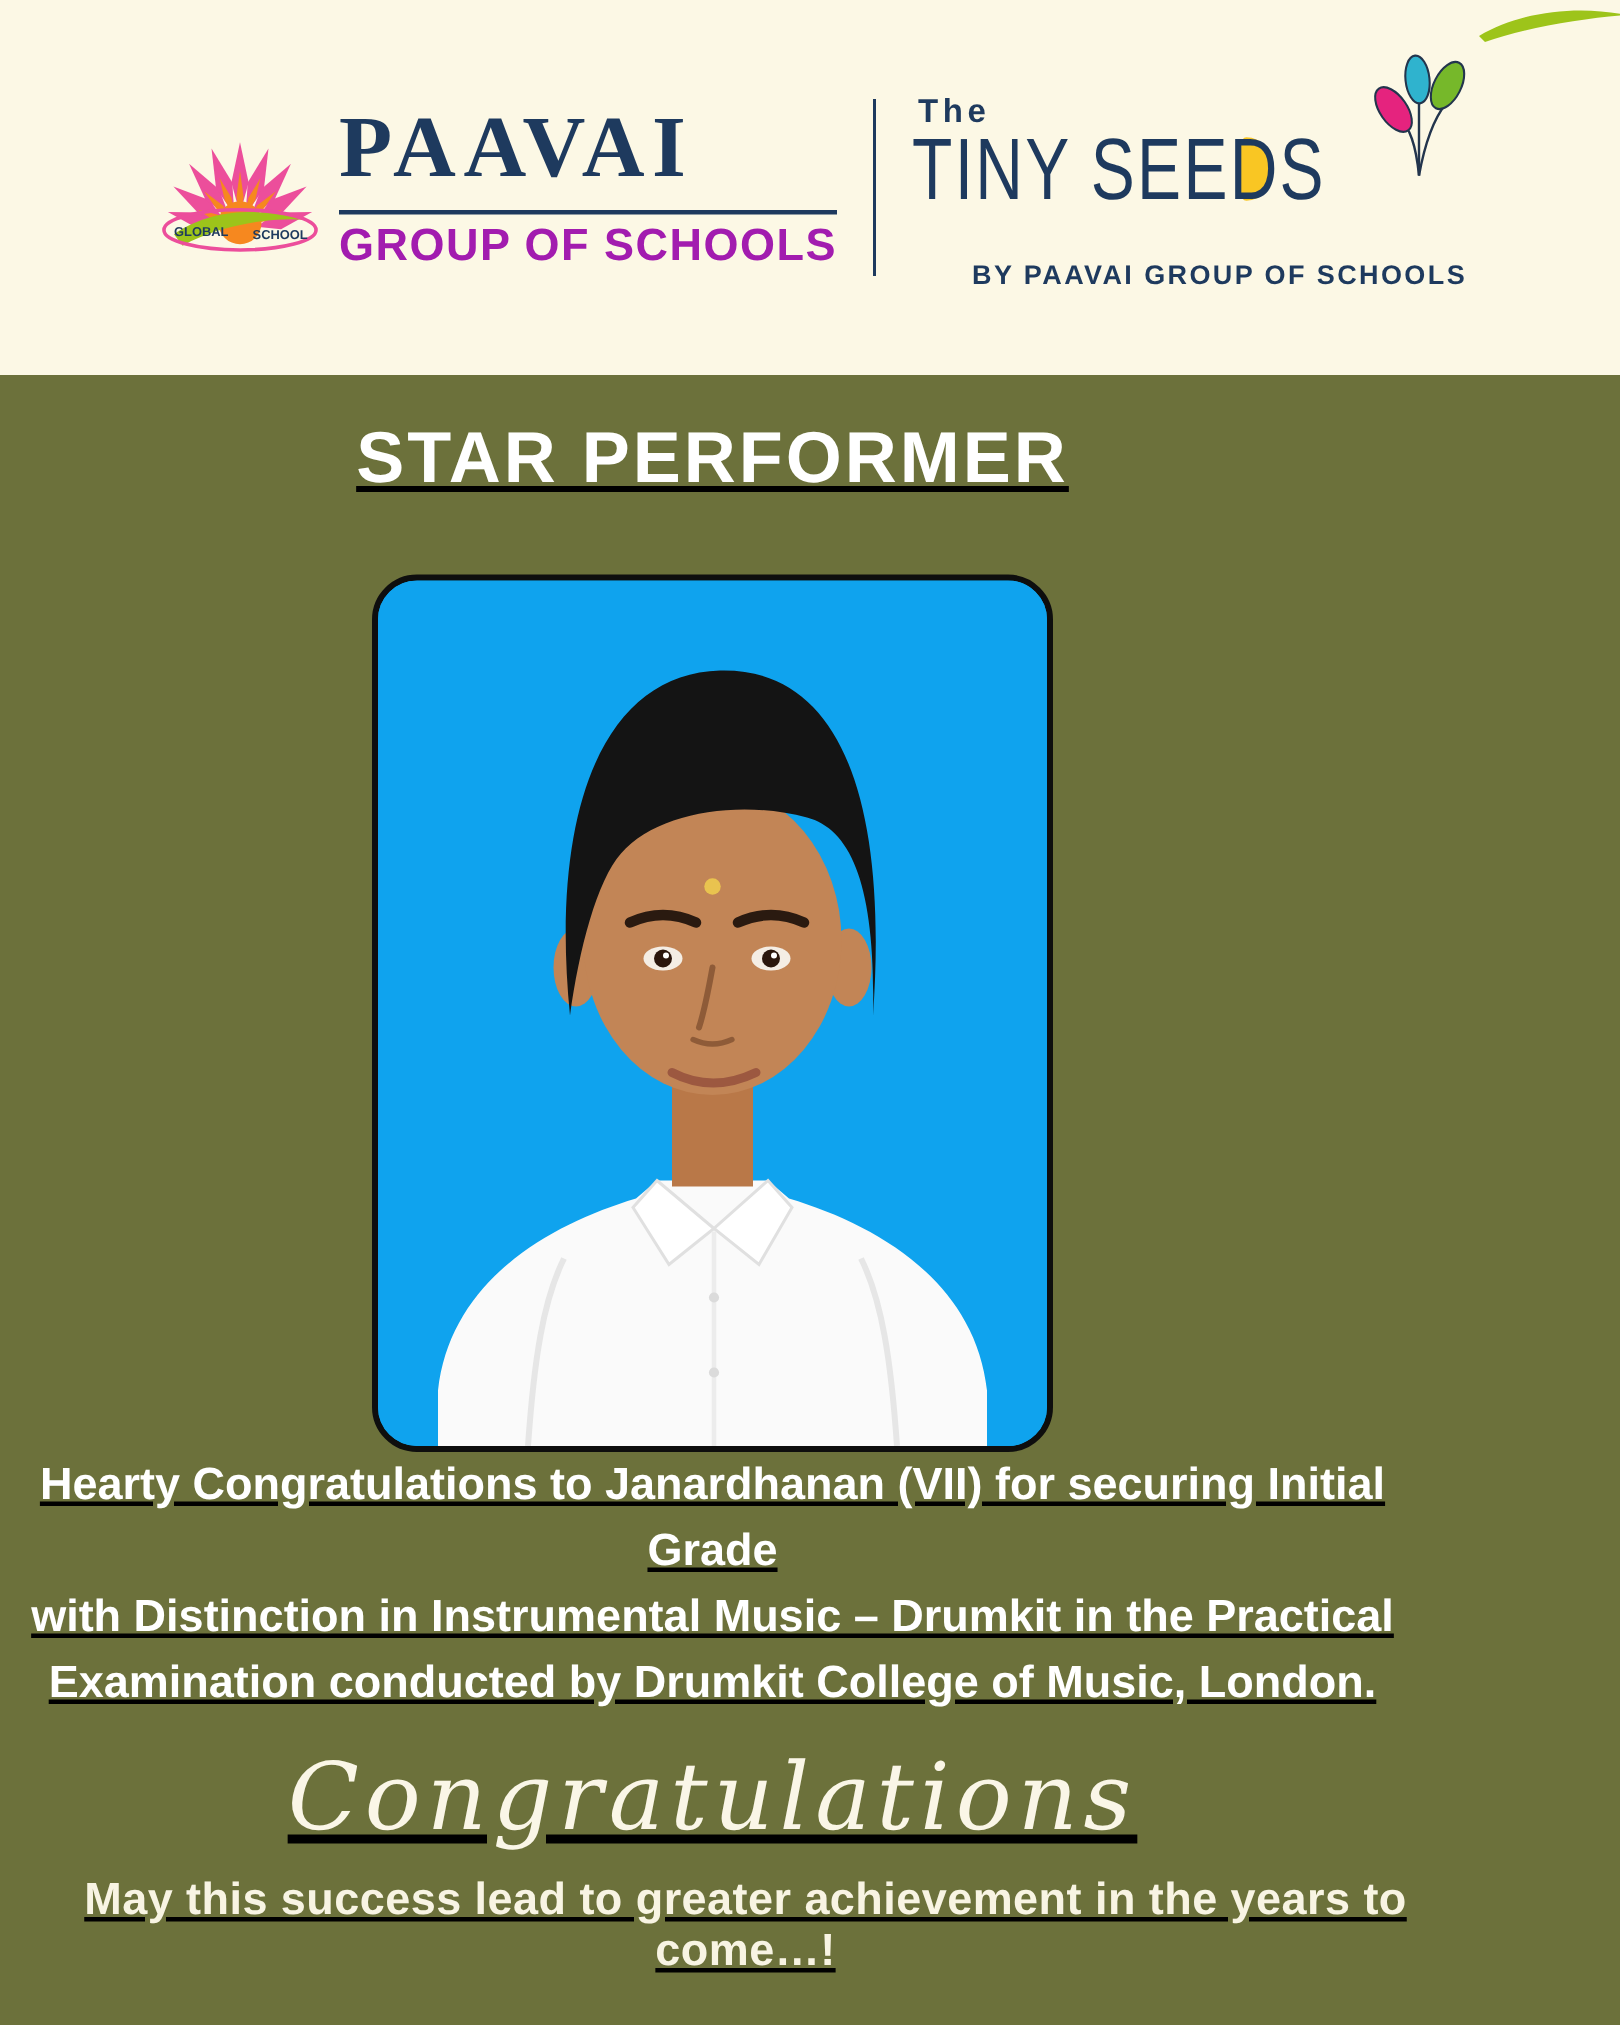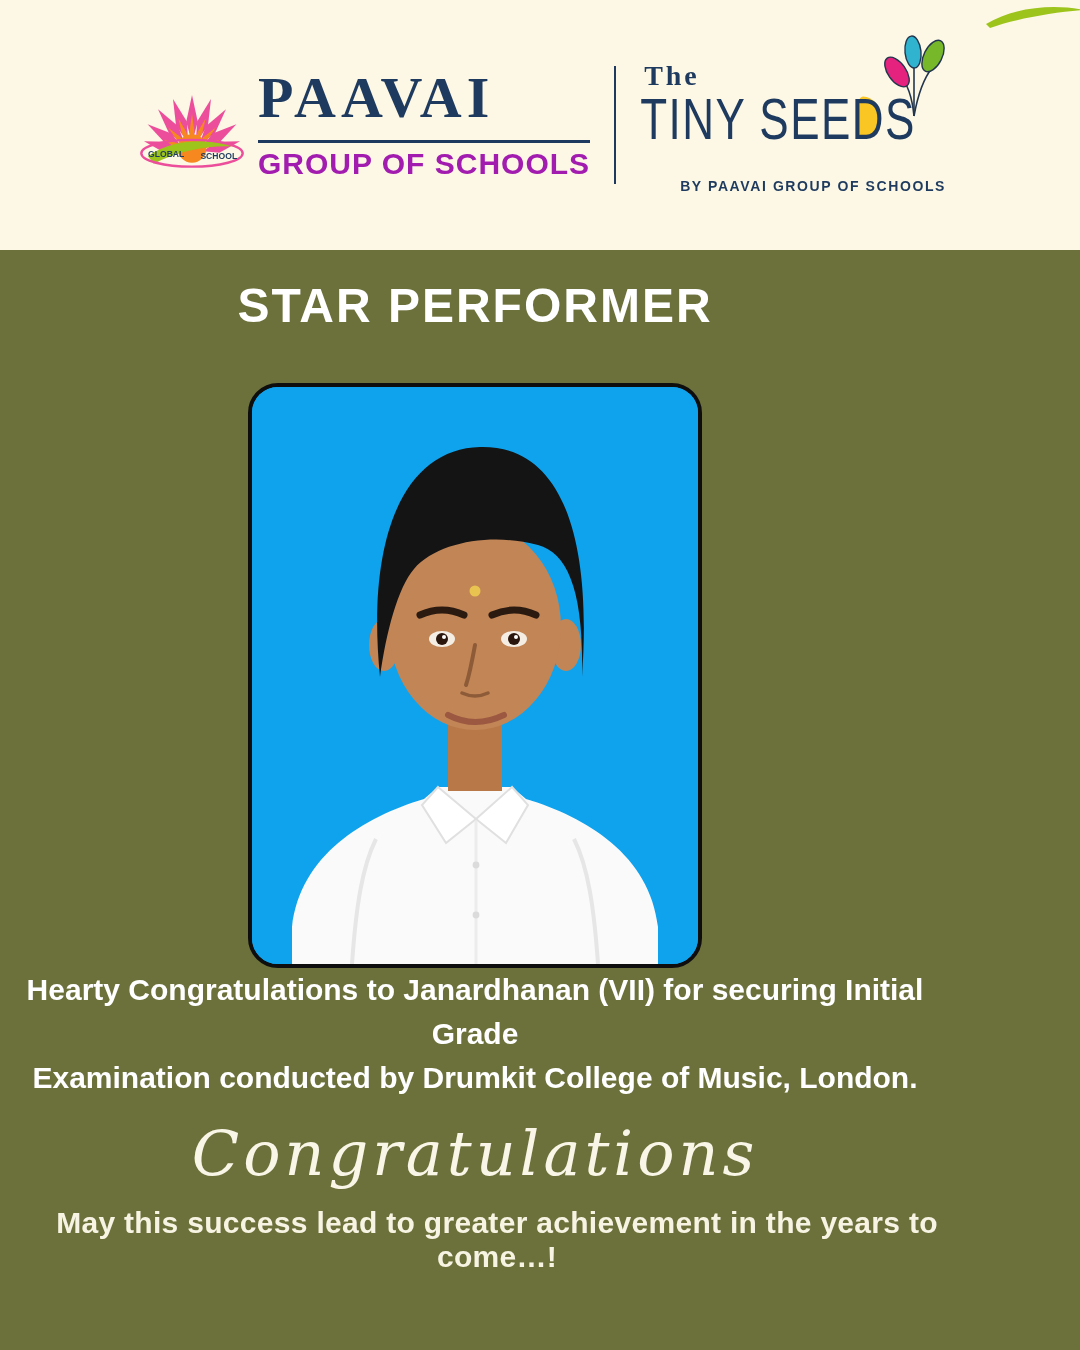--- a/index.html
+++ b/index.html
@@ -53,21 +53,21 @@
     margin-top: 7px;
     font-size: 17px;
     font-weight: bold;
     letter-spacing: 0.4px;
     color: #1E3A5E;
     white-space: nowrap;
   }
   .logo-divider { width: 2px; height: 118px; background: #1E3A5E; }
 
   .brand-right { position: relative; display: flex; flex-direction: column; align-items: flex-start; padding-top: 4px; }
-  .ts-the { font-size: 28px; font-weight: bold; color: #1E3A5E; letter-spacing: 3px; margin-left: 4px; font-family: Liberation Serif, serif; }
+  .ts-the { font-size: 22px; font-weight: bold; color: #1E3A5E; letter-spacing: 3px; margin-left: 4px; }
   .ts-name {
     display: flex;
     font-size: 44px;
     font-weight: 500;
     letter-spacing: 1.5px;
     color: #1E3A5E;
     transform: scaleY(1.32);
     transform-origin: center bottom;
     margin-top: 10px;
     white-space: pre;
@@ -77,31 +77,31 @@
     content: "";
     position: absolute;
     left: 7px; top: 8px;
     width: 22px; height: 32px;
     background: #F9C623;
     border-radius: 4px 18px 18px 4px / 4px 16px 16px 4px;
     z-index: -1;
   }
   .ts-by {
     margin-top: 26px;
-    font-size: 14px;
+    font-size: 18px;
     font-weight: bold;
     letter-spacing: 1.6px;
     color: #1E3A5E;
     white-space: nowrap;
     padding-left: 40px;
   }
   .ts-leaves { position: absolute; top: -22px; right: -6px; width: 76px; height: 84px; }
 
   
-  .main { width: 950px; }
+  .main { width: 950px; text-decoration: underline; }
   .star-title {
     margin-top: 28px;
     text-align: center;
     color: #FFFFFF;
     font-size: 48px;
     font-weight: bold;
     letter-spacing: 2px;
   }
   .photo-frame {
     width: 454px;
@@ -280,20 +280,21 @@
 
         <path d="M 223 258 C 219 280 216 292 214 298" stroke="rgba(90,50,25,0.5)" stroke-width="4" stroke-linecap="round" fill="none"></path>
         <path d="M 210 306 Q 223 312 236 306" stroke="rgba(90,50,25,0.5)" stroke-width="3.5" stroke-linecap="round" fill="none"></path>
 
         <path d="M 196 328 Q 223 342 252 328" stroke="#9C5840" stroke-width="6" stroke-linecap="round" fill="none"></path>
       </svg>
     </div>
 
     <div class="message">
       <div>Hearty Congratulations to Janardhanan (VII) for securing Initial Grade</div>
+      <div>with Distinction in Instrumental Music – Drumkit in the Practical</div>
       <div>Examination conducted by Drumkit College of Music, London.</div>
     </div>
 
     <div class="script-congrats">Congratulations</div>
 
     <div class="closing">May this success lead to greater achievement in the years to come…!</div>
   </main>
 
 </div>
 

